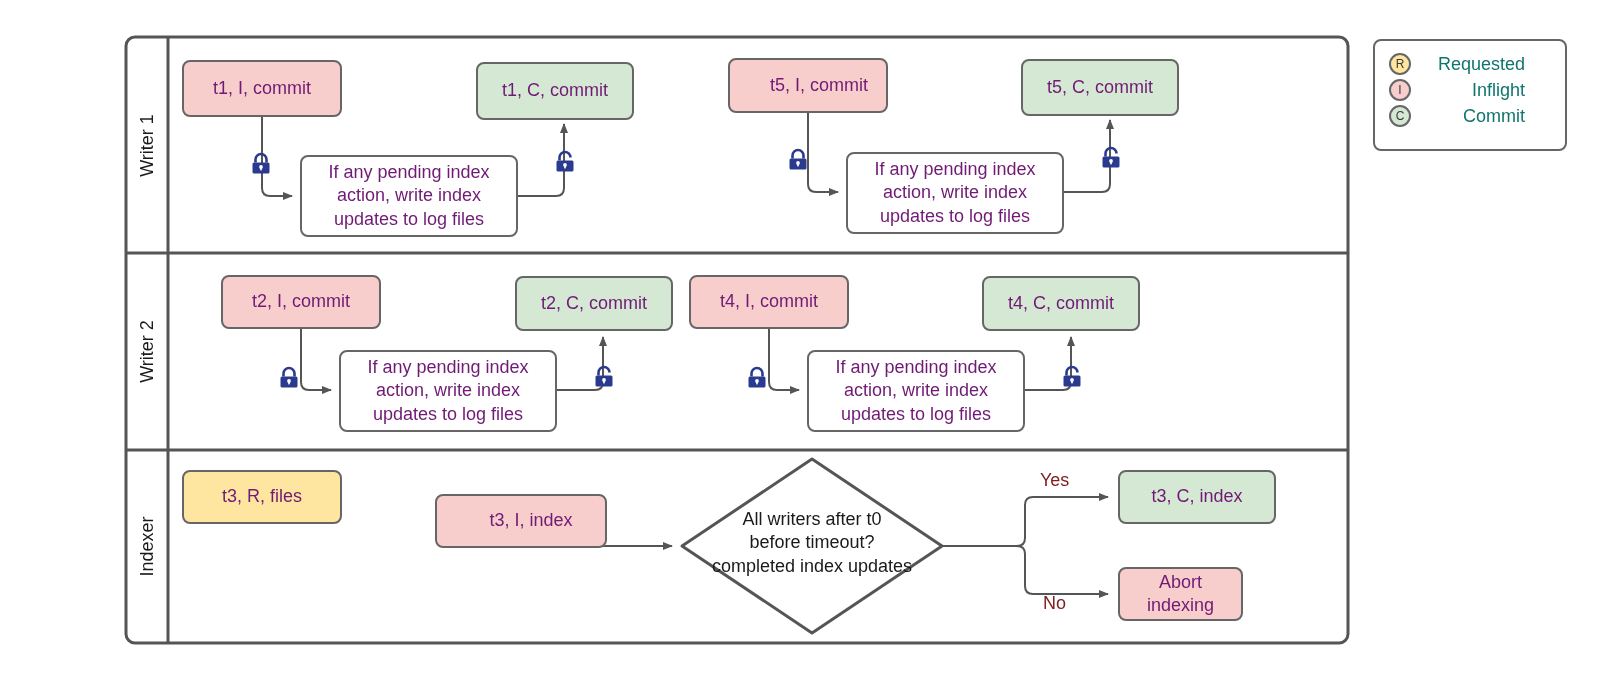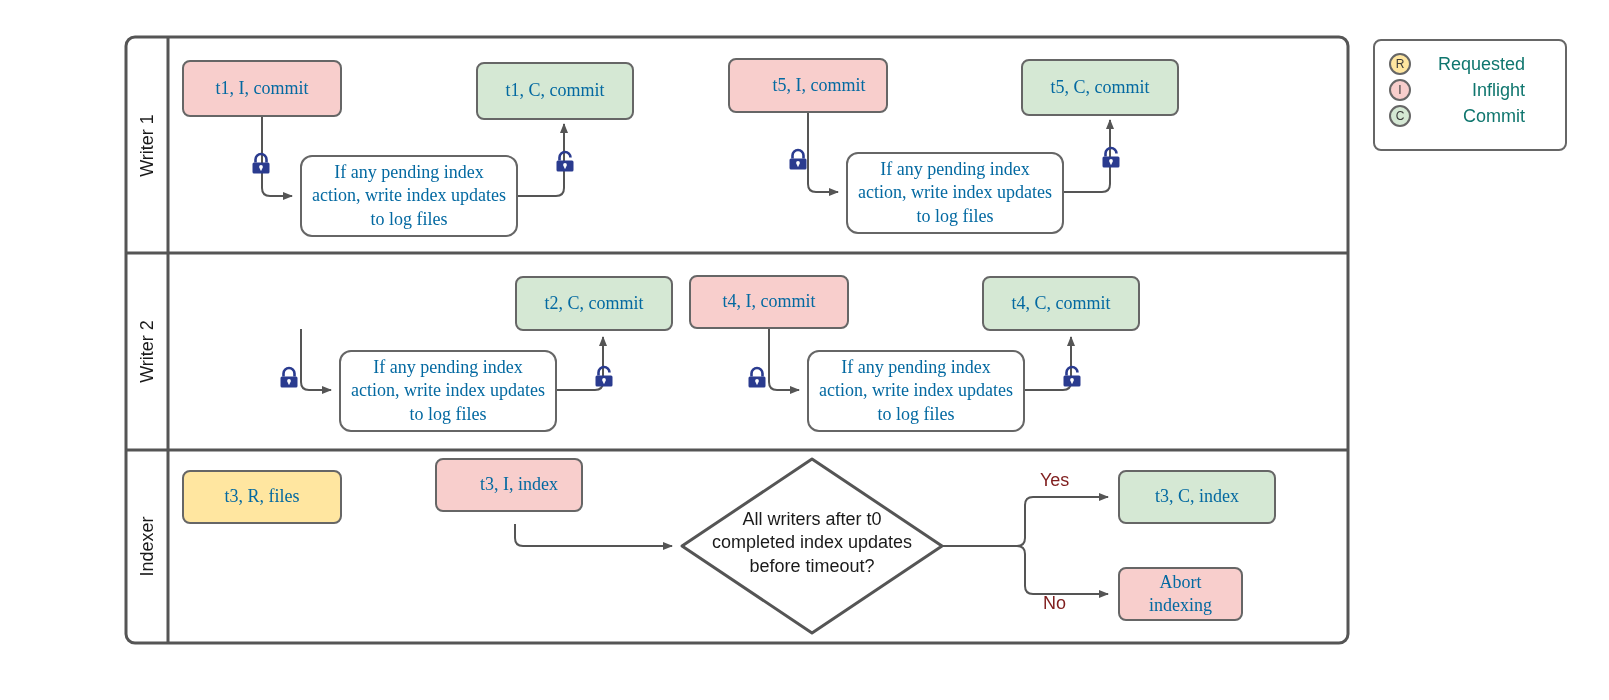--- a/index.html
+++ b/index.html
@@ -29,30 +29,29 @@
   }
   .node {
     position: absolute;
     box-sizing: border-box;
     border: 2px solid #666666;
     border-radius: 8px;
     display: flex;
     align-items: center;
     justify-content: center;
     text-align: center;
-    color: #0369a1;
+    color: #701a75;
     font-size: 18px;
     line-height: 1.3;
     padding: 4px 8px;
-    font-family: Liberation Serif, serif;
   }
   .node.fill-pink   { background: #f8cecc; }
   .node.fill-green  { background: #d5e8d4; }
   .node.fill-yellow { background: #ffe6a0; }
-  .node.fill-white  { background: #ffffff; border-radius: 12px; }
+  .node.fill-white  { background: #ffffff; }
 
   .lane-label {
     position: absolute;
     box-sizing: border-box;
     display: flex;
     align-items: center;
     justify-content: center;
     font-size: 18px;
     color: #1a1a1a;
   }
@@ -180,39 +179,40 @@
   <div class="node fill-green" style="left:476px; top:62px; width:158px; height:58px;">t1, C, commit</div>
 
   <div class="node fill-white" style="left:300px; top:155px; width:218px; height:82px;">If any pending index action, write index updates to log files</div>
 
   <div class="node fill-pink" style="left:728px; top:58px; width:160px; height:55px;padding-left:30px;">t5, I, commit</div>
 
   <div class="node fill-green" style="left:1021px; top:59px; width:158px; height:57px;">t5, C, commit</div>
 
   <div class="node fill-white" style="left:846px; top:152px; width:218px; height:82px;">If any pending index action, write index updates to log files</div>
 
+  <div class="node fill-pink" style="left:221px; top:275px; width:160px; height:54px;">t2, I, commit</div>
 
   <div class="node fill-green" style="left:515px; top:276px; width:158px; height:55px;">t2, C, commit</div>
 
   <div class="node fill-white" style="left:339px; top:350px; width:218px; height:82px;">If any pending index action, write index updates to log files</div>
 
   <div class="node fill-pink" style="left:689px; top:275px; width:160px; height:54px;">t4, I, commit</div>
 
   <div class="node fill-green" style="left:982px; top:276px; width:158px; height:55px;">t4, C, commit</div>
 
   <div class="node fill-white" style="left:807px; top:350px; width:218px; height:82px;">If any pending index action, write index updates to log files</div>
 
   <div class="node fill-yellow" style="left:182px; top:470px; width:160px; height:54px;">t3, R, files</div>
 
-  <div class="node fill-pink" style="left:435px; top:458px; width:148px; height:54px;padding-left:28px;">t3, I, index</div>
+  <div class="node fill-pink" style="left:435px; top:494px; width:172px; height:54px;padding-left:28px;">t3, I, index</div>
 
   <div class="diamond-text" style="left:692px; top:508px; width:240px;">
     <div>All writers after t0</div>
+    <div>before timeout?</div>
     <div>completed index updates</div>
-    <div>before timeout?</div>
   </div>
 
   <div class="edge-label" style="left:1040px; top:470px;">Yes</div>
   <div class="edge-label" style="left:1043px; top:593px;">No</div>
 
   <div class="node fill-green" style="left:1118px; top:470px; width:158px; height:54px;">t3, C, index</div>
 
   <div class="node fill-pink" style="left:1118px; top:567px; width:125px; height:54px;">Abort indexing</div>
 
   <svg class="lock" style="left:249px; top:152px;" viewBox="0 0 24 24">

